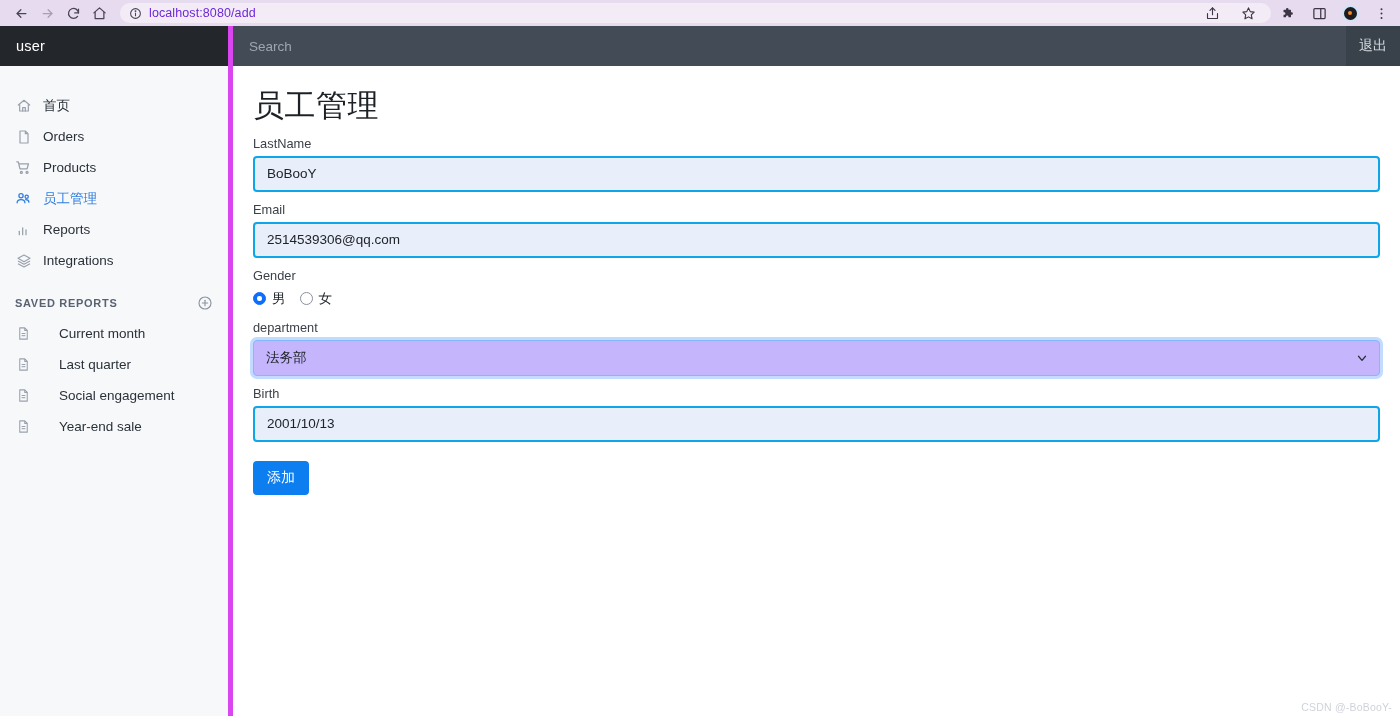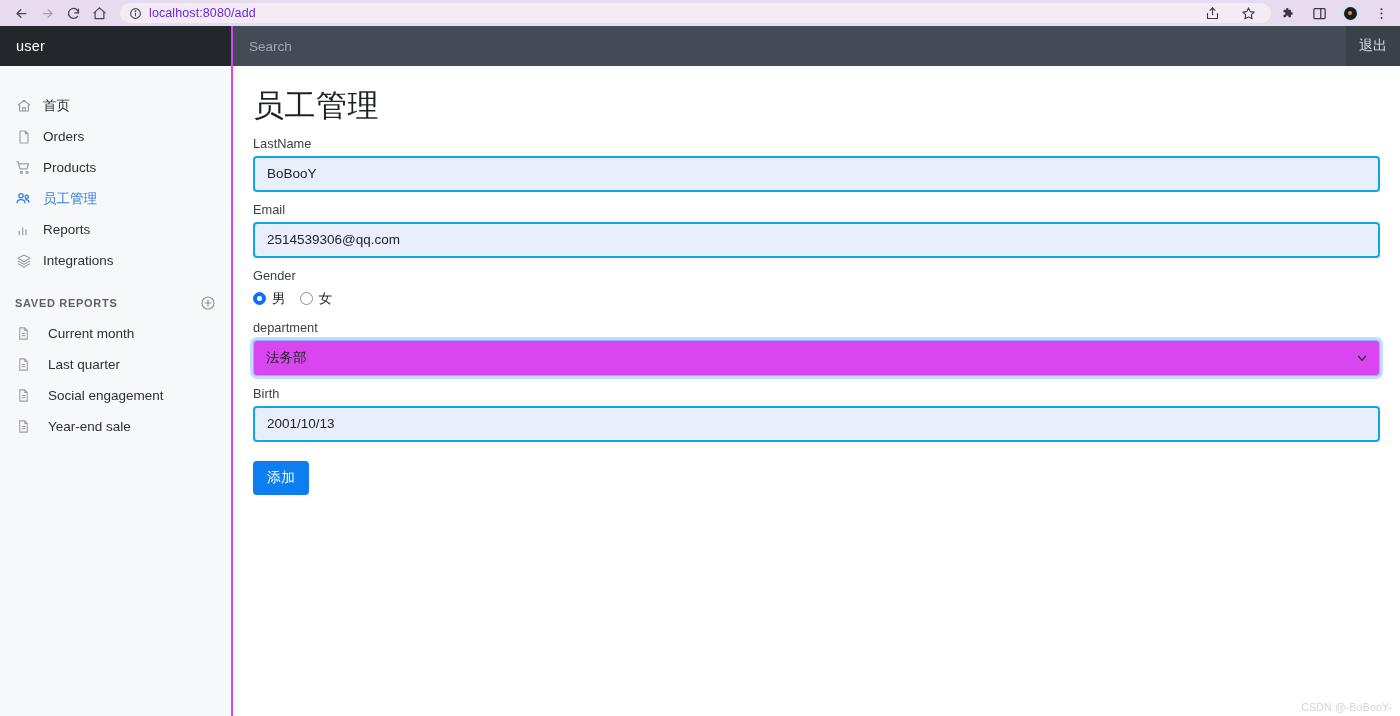--- a/index.html
+++ b/index.html
@@ -68,21 +68,21 @@
     background: #f08a24;
   }
 
   
   .app { display: flex; width: 1400px; height: 690px; position: relative; }
 
   
   .sidebar {
     width: 233px; height: 690px;
     background: #f7f8fa;
-    border-right: 2px solid #d946ef;
+    border-right: 5px solid #d946ef;
     flex: 0 0 233px;
     position: relative;
   }
   .brand {
     height: 40px;
     background: #23272b;
     display: flex; align-items: center;
     padding-left: 16px;
   }
   .brand-title {
@@ -121,21 +121,21 @@
     color: #5a6272;
     text-align: center;
   }
   .section-add {
     margin-left: auto;
     width: 16px; height: 16px;
     color: #8c93a1;
     display: flex; align-items: center; justify-content: center;
   }
   .report-item {
-    display: flex; align-items: center; gap: 16px;
+    display: flex; align-items: center; gap: 27px;
     height: 31px;
     padding-left: 15px;
     color: #2b3139;
     font-size: 13.5px;
     cursor: pointer;
   }
   .report-item .ico {
     width: 17px; height: 17px; color: #9aa1ad;
     display: flex; align-items: center; justify-content: center;
     flex: 0 0 17px;
@@ -241,21 +241,21 @@
     background: #ffffff;
   }
 
   .select-wrap {
     position: relative;
     width: 1127px;
     height: 36px;
   }
   .form-select {
     width: 1127px; height: 36px;
-    background: #d946ef;
+    background: #c4b5fd;
     border: 1px solid #86b7fe;
     border-radius: 4px;
     box-shadow: 0 0 0 3px rgba(13,110,253,0.25);
     padding: 0 30px 0 12px;
     font-size: 13.5px;
     color: #20242a;
     display: flex; align-items: center;
     font-family: inherit;
   }
   .select-arrow {

